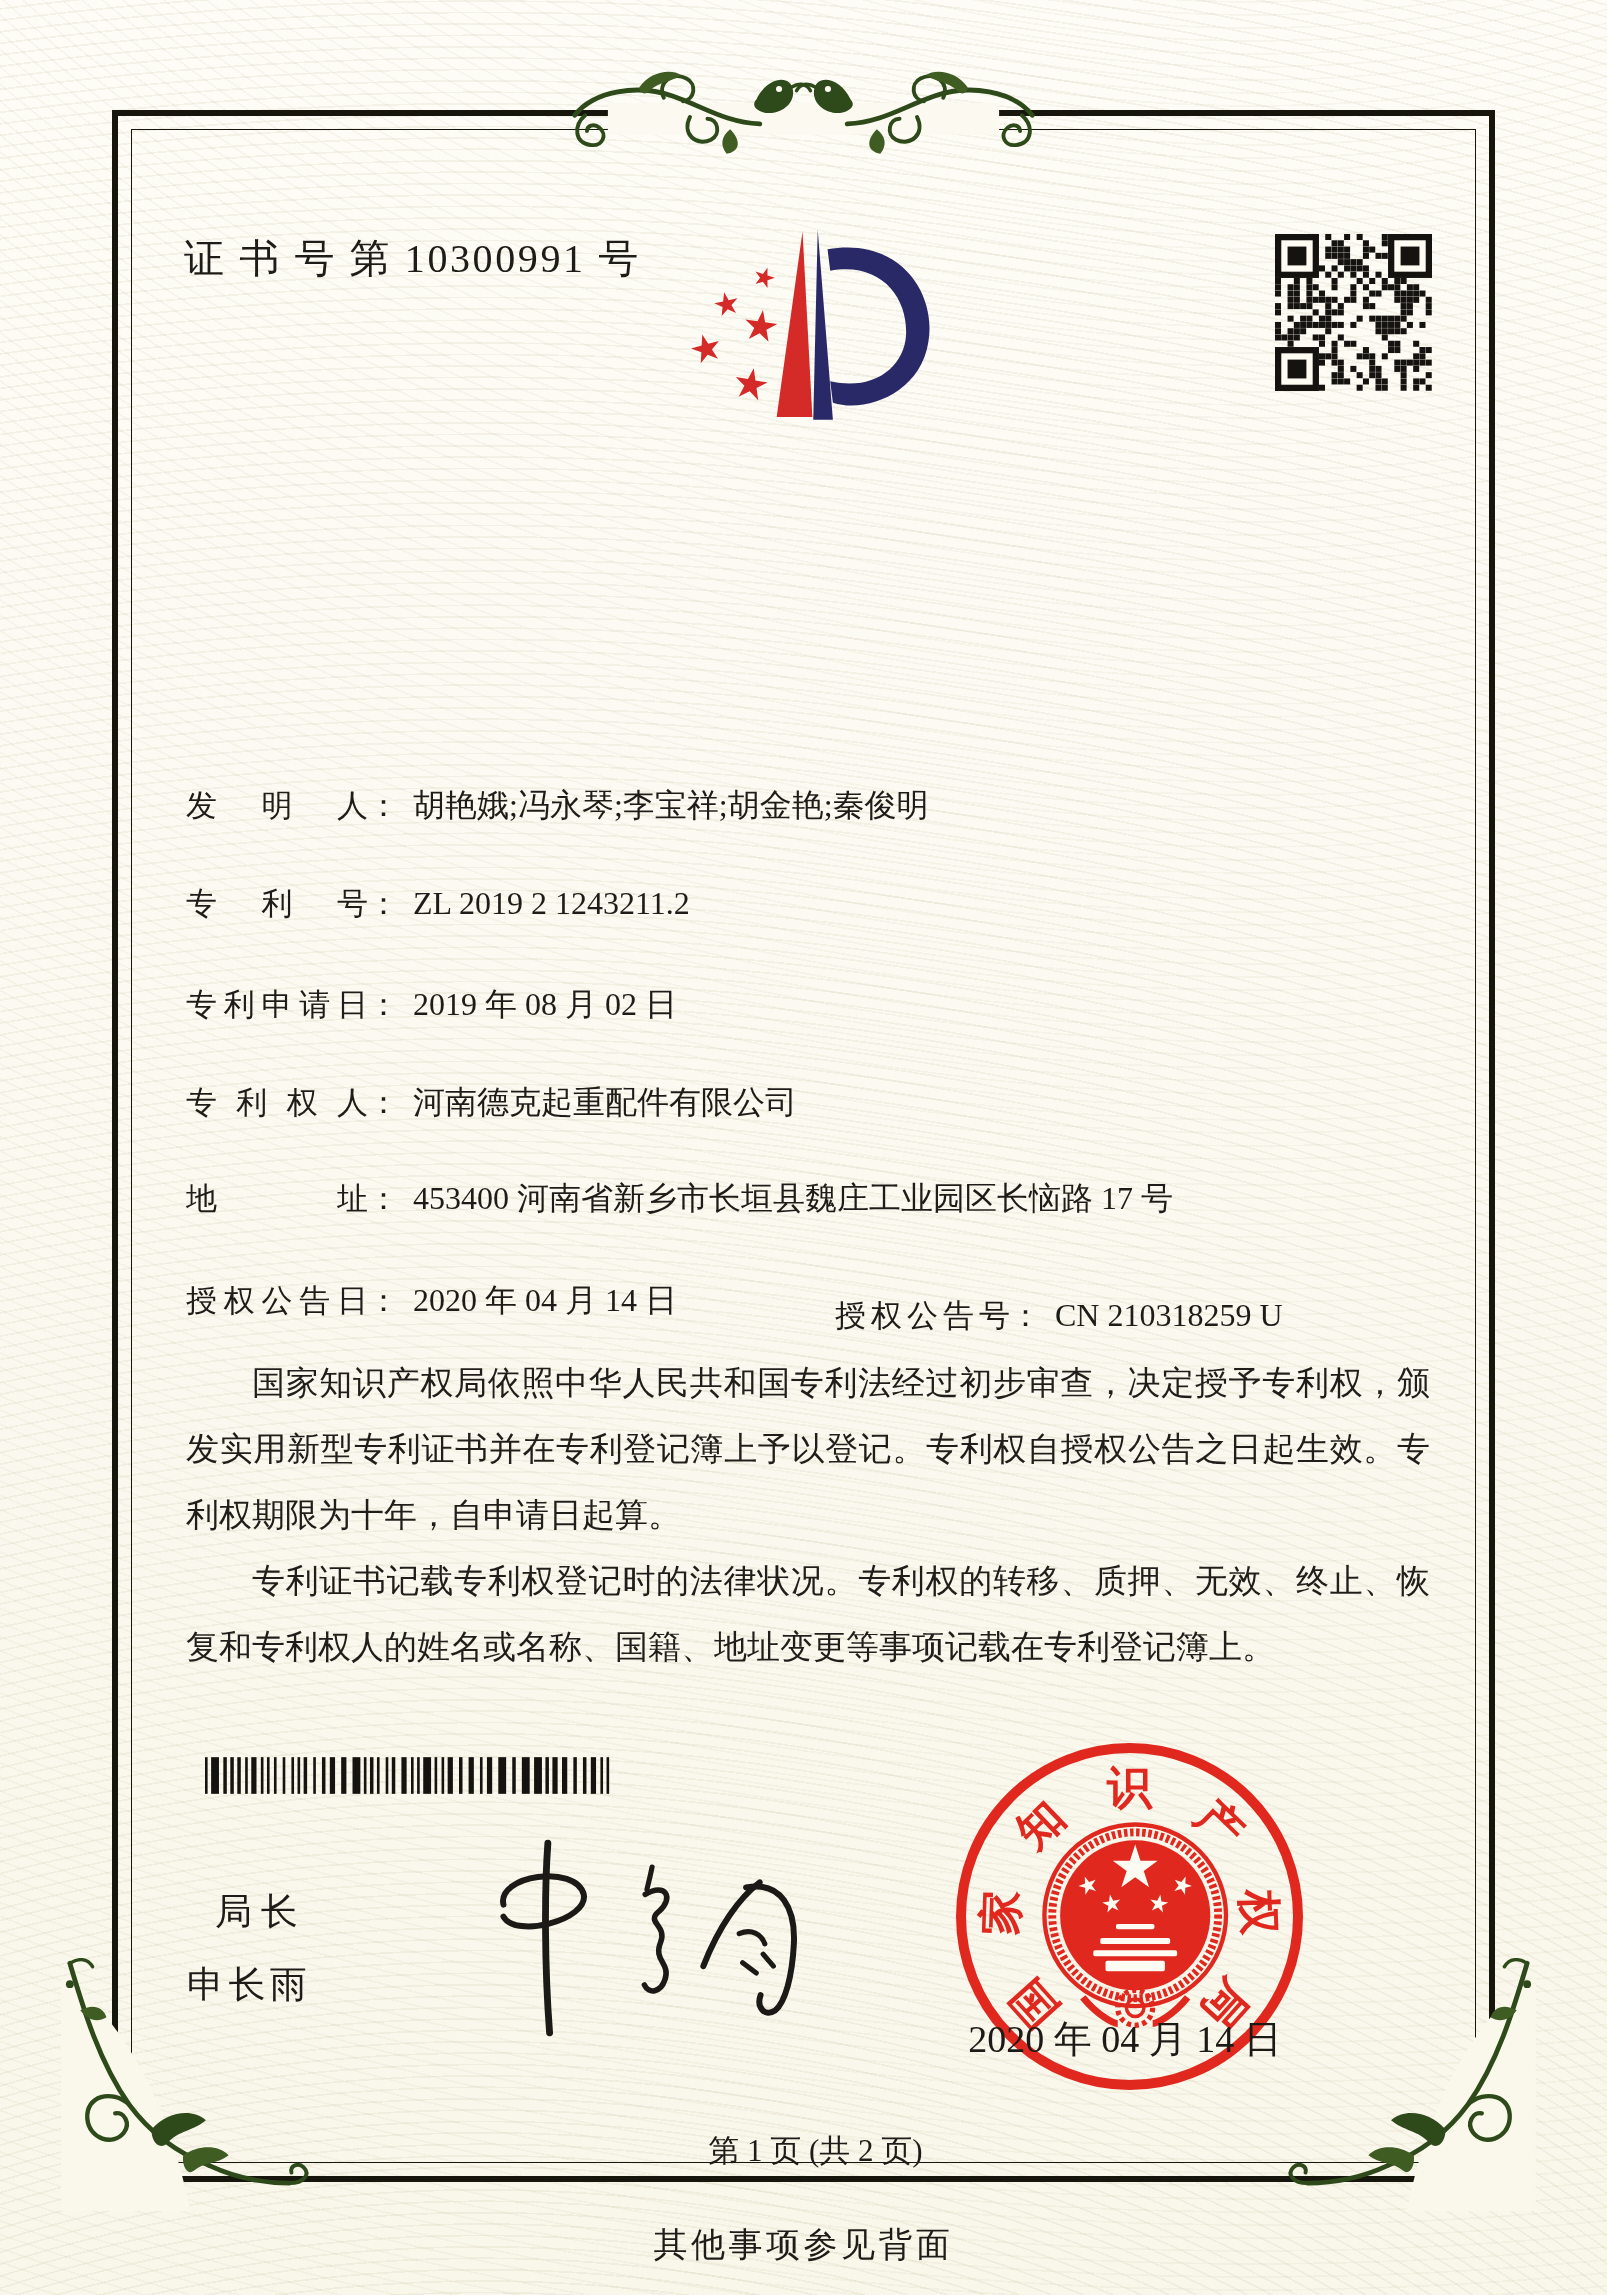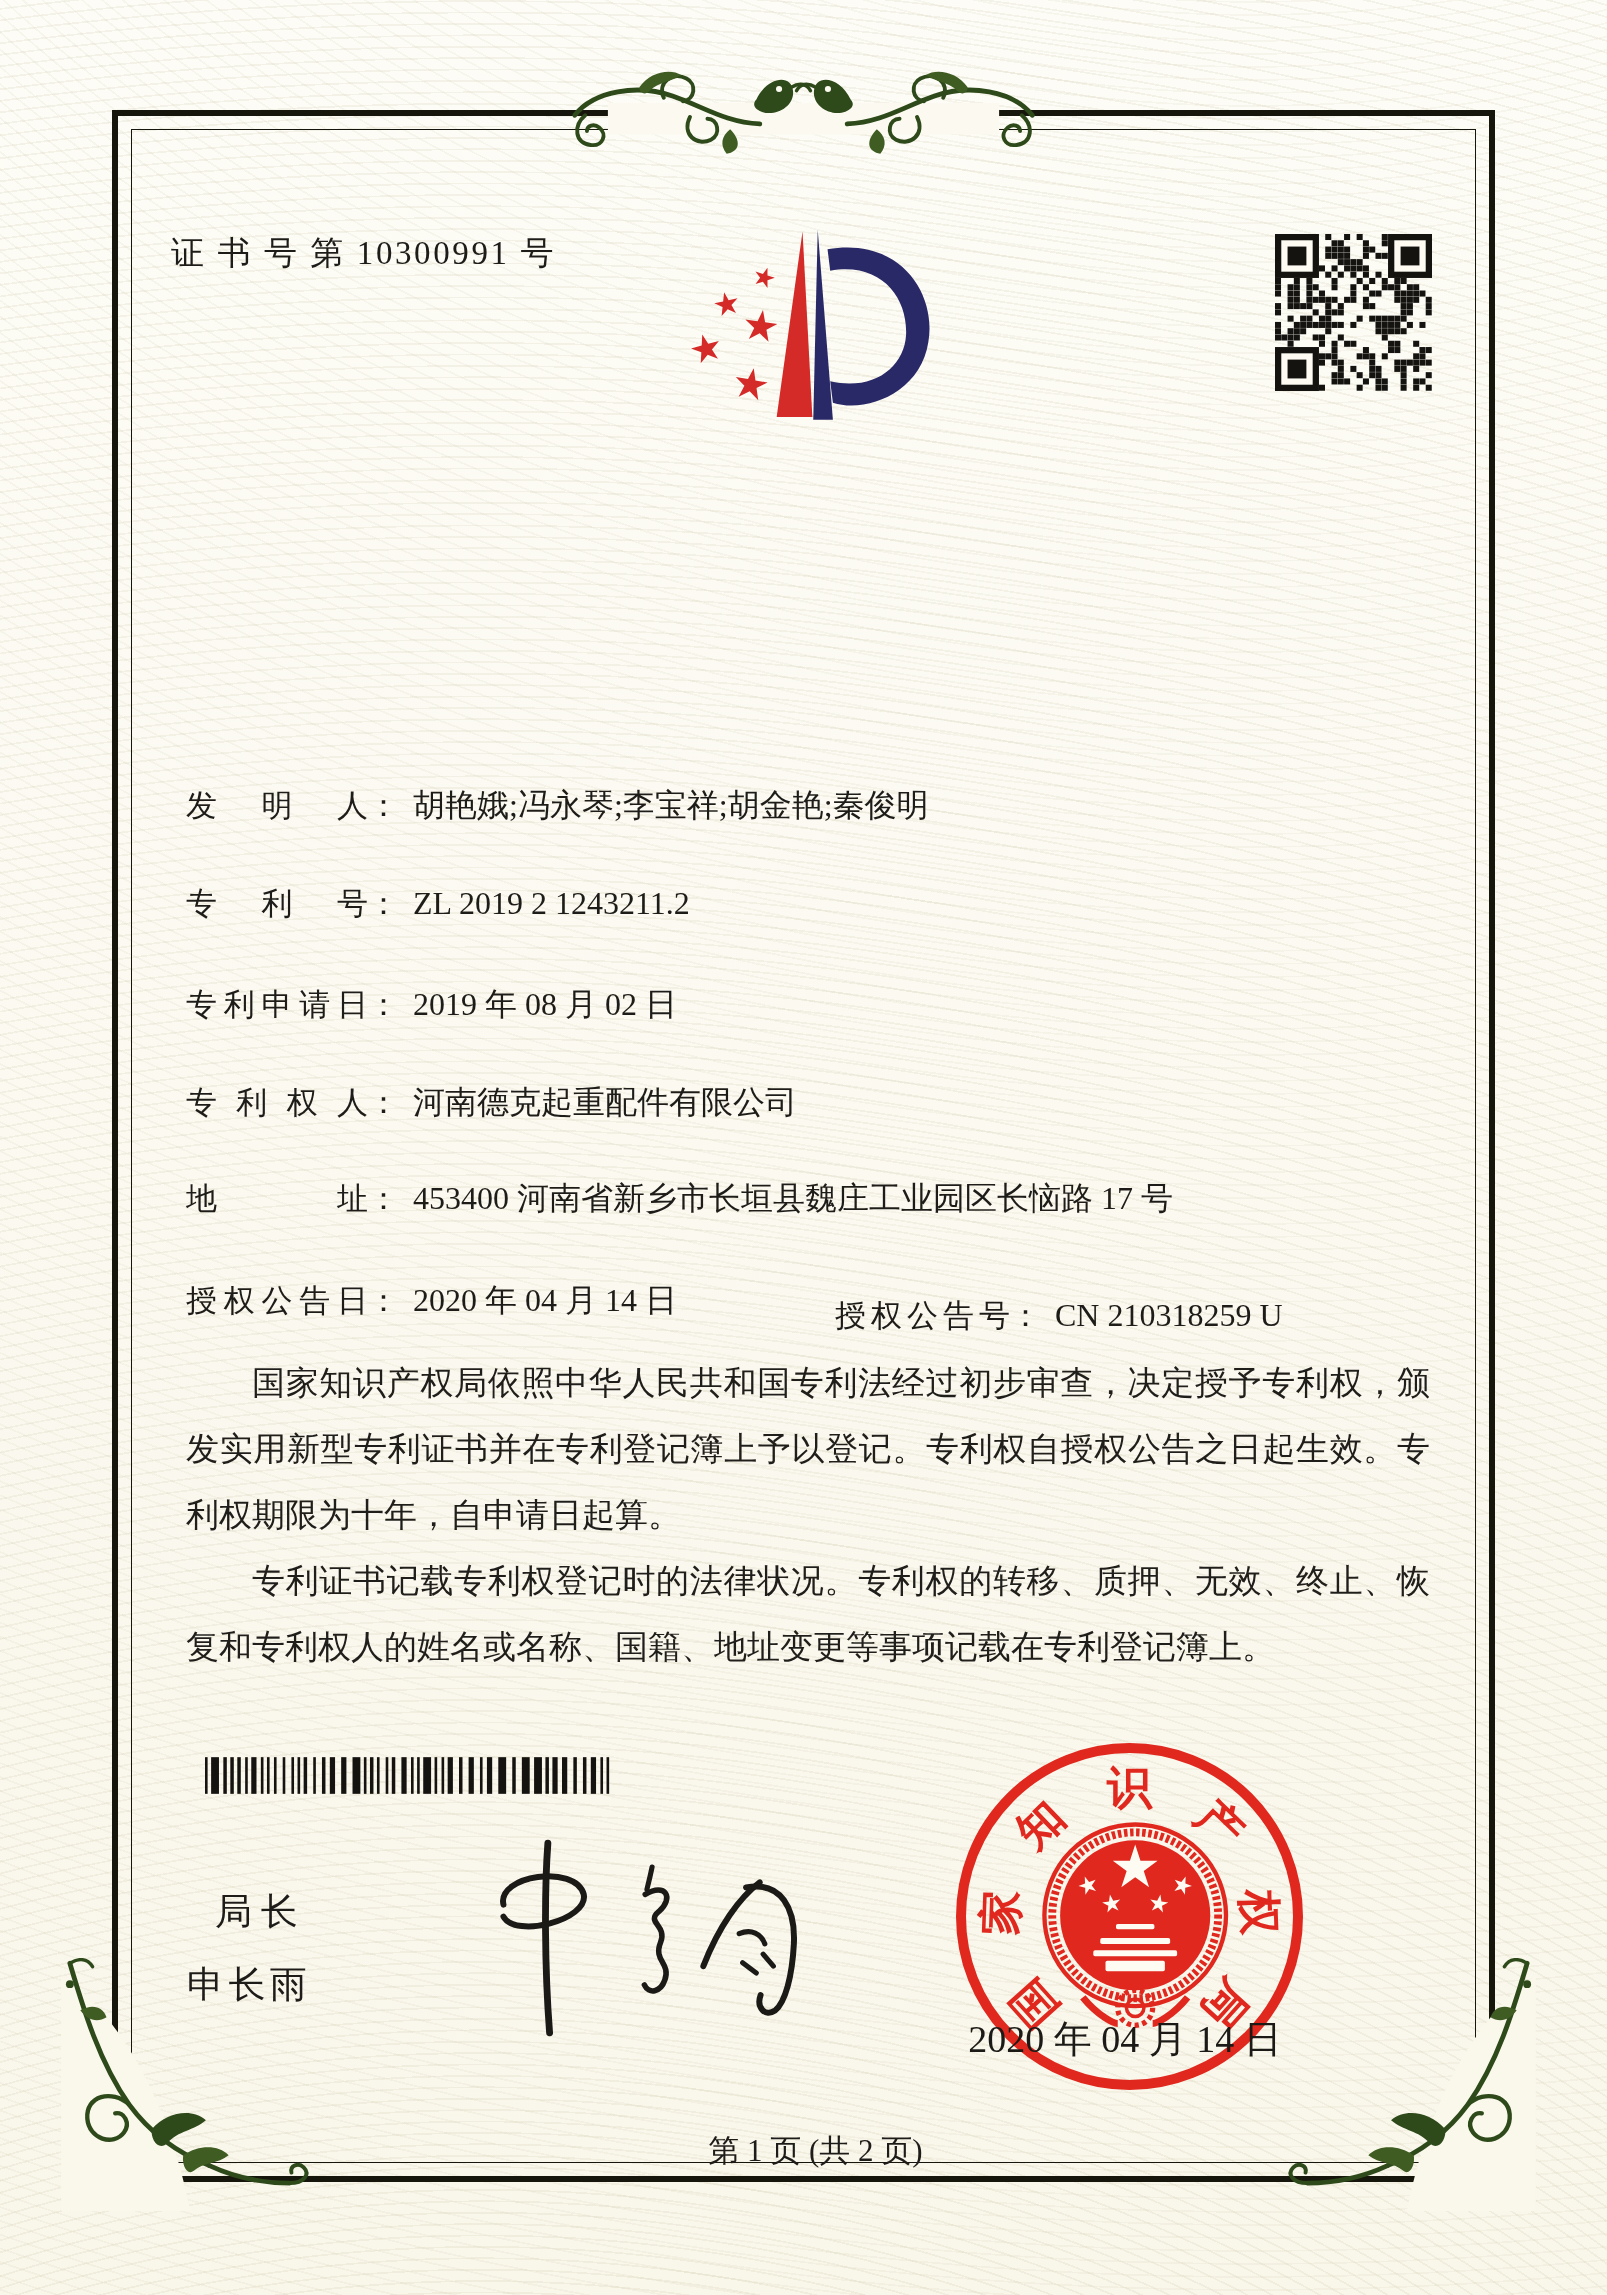--- a/index.html
+++ b/index.html
@@ -15,21 +15,21 @@
       repeating-radial-gradient(circle at 30% 165%, rgba(182,176,136,.13) 0 1.7px, transparent 1.7px 11.4px),
       repeating-radial-gradient(circle at 78% -60%, rgba(182,176,136,.09) 0 1.7px, transparent 1.7px 13px);
   }
   
   .frame-outer{position:absolute; left:112px; top:110px; width:1371px; height:2060px;
     border:6.1px solid #17160d; z-index:1;}
   .frame-inner{position:absolute; left:131px; top:129px; width:1343px; height:2032px;
     border:1.7px solid #17160d; z-index:1;}
   .orn{position:absolute; z-index:2;}
   
-  .cert-no{position:absolute; z-index:3; left:171px; top:231px; font-size:33px; letter-spacing:2.6px;}
+  .cert-no{position:absolute; z-index:3; left:184px; top:231px; font-size:40px; letter-spacing:2.6px;}
   .logo{position:absolute; z-index:3; left:671px; top:210px;}
   .qr{position:absolute; z-index:3; left:1275px; top:234px;}
   .title{position:absolute; z-index:3; left:0; top:480px; width:100%;
     text-align:center; font-size:73px; font-weight:bold; letter-spacing:8.7px;}
   .row{position:absolute; z-index:3; left:186px; width:1275px; height:44px; font-size:32px; white-space:nowrap;}
   .row .lbl{display:inline-block; width:182px; font-size:31px;
     text-align:justify; text-align-last:justify; vertical-align:baseline;}
   .row .colon{font-size:31px;}
   .row .val{margin-left:14px;}
   .row .grp2{position:absolute; left:617px; top:16px;margin-left:32px;}
@@ -477,15 +477,16 @@
       <g stroke="#e0281e" fill="none">
         <circle cx="120" cy="218" r="20" stroke-width="6" stroke-dasharray="5 4"></circle>
         <circle cx="120" cy="218" r="10" stroke-width="4"></circle>
         <path d="M60,206 C78,228 96,236 100,236 M180,206 C162,228 144,236 140,236" stroke-width="8"></path>
       </g>
     </svg>
   </div>
   <div class="seal-date">2020 年 04 月 14 日</div>
 
   <div class="page-info">第 1 页 (共 2 页)</div>
+  <div class="back-note">其他事项参见背面</div>
 
 </div>
 
 
 </body></html>

